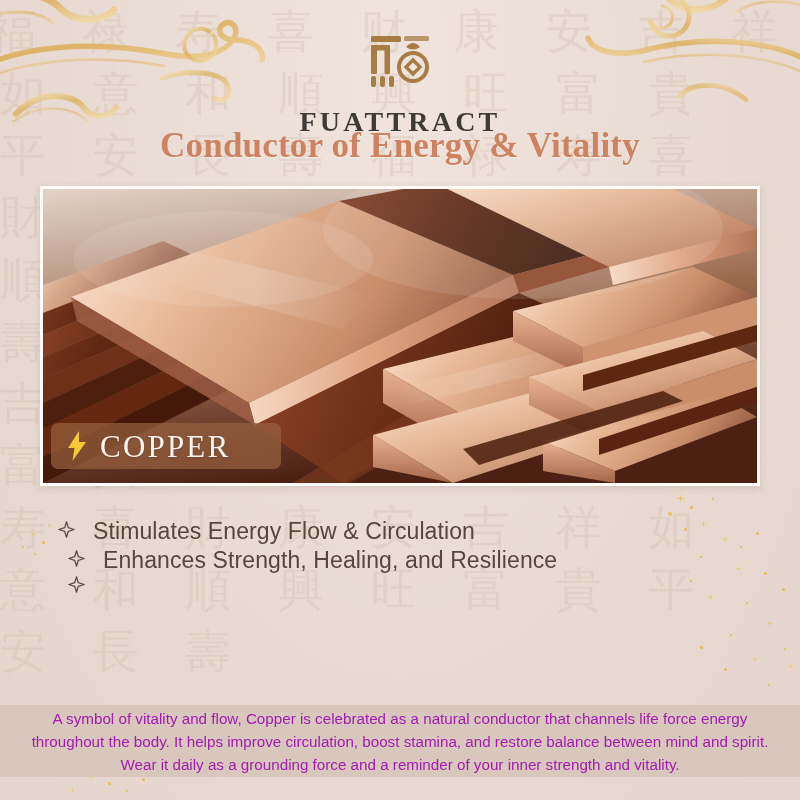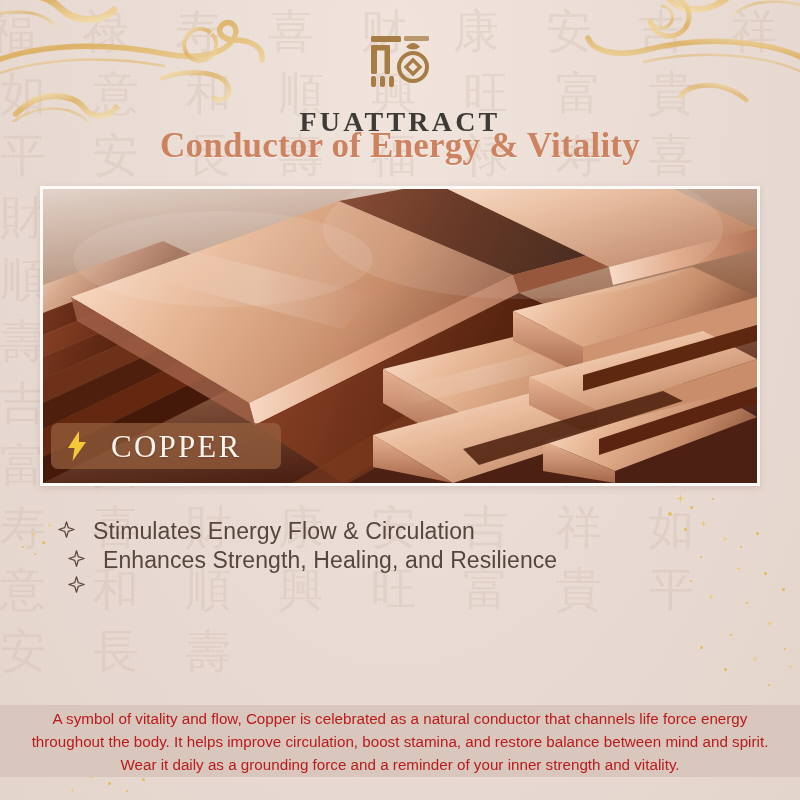--- a/index.html
+++ b/index.html
@@ -90,21 +90,21 @@
   .hero{
     position:relative;width:100%;height:100%;overflow:hidden;
     background:#4a2016;
   }
   .hero svg{display:block;width:100%;height:100%;}
 
   
   .badge{
     position:absolute;left:8px;bottom:14px;
     height:46px;min-width:230px;
-    display:flex;align-items:center;gap:24px;
+    display:flex;align-items:center;gap:13px;
     padding:0 24px 0 16px;
     box-sizing:border-box;
     background:rgba(150,95,63,.72);
     border-radius:7px;
     z-index:6;
   }
   .bolt{flex:0 0 auto;}
   .badge-label{
     font-family:"Liberation Serif", serif;
     font-size:31px;font-weight:400;letter-spacing:2.2px;
@@ -135,21 +135,21 @@
     background:#d9c6bd;
     z-index:5;
     display:flex;align-items:center;justify-content:center;
   }
   .footer p{
     margin:0;
     width:758px;
     text-align:center;
     font-family:"Liberation Sans", sans-serif;
     font-size:15.2px;line-height:23px;
-    color:#b91c1c;
+    color:#a21caf;
   }
 </style>
 </head>
 <body>
 
 <div class="poster">
 
   <div class="texture"></div>
   <div class="glyphs">福 禄 寿 喜 财 康 安 吉 祥 如 意 和 順 興 旺 富 貴 平 安 長 壽 福 禄 寿 喜 財 康 安 吉 祥 如 意 和 順 興 旺 富 貴 平 安 長 壽 福 禄 寿 喜 財 康 安 吉 祥 如 意 和 順 興 旺 富 貴 平 安 長 壽 福 禄 寿 喜 財 康 安 吉 祥 如 意 和 順 興 旺 富 貴 平 安 長 壽</div>
 

